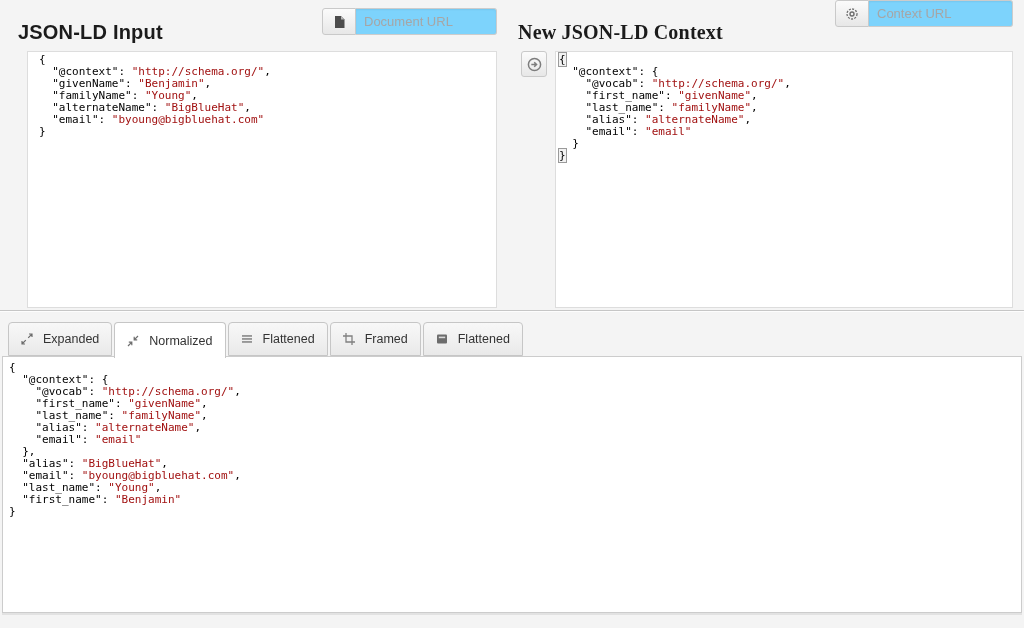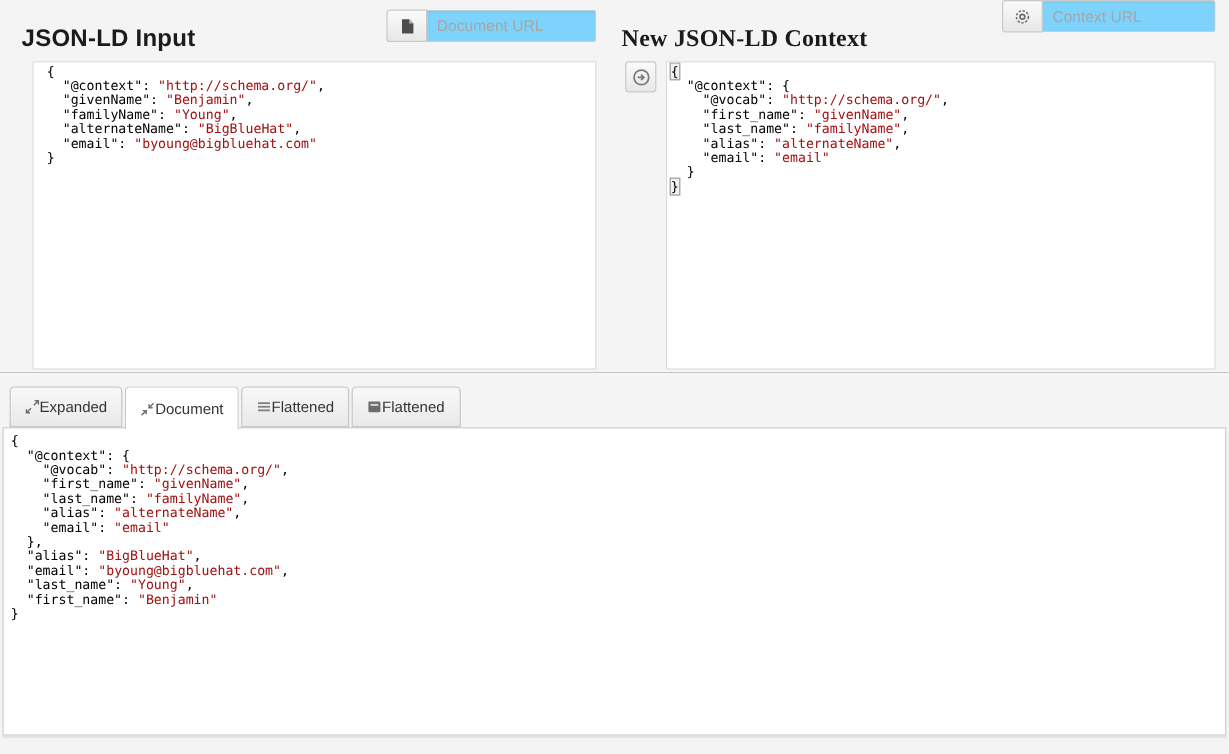--- a/index.html
+++ b/index.html
@@ -26,21 +26,21 @@
   .tok-b { color:#000; box-shadow:0 0 0 1px #9a9a9a; background:#f2f2f2; }
 
   .arrow-btn { position:absolute; left:521px; top:51px; width:26px; height:26px;
                background:linear-gradient(#fbfbfb,#e7e7e7); border:1px solid #c9c9c9; border-radius:3px;
                display:flex; align-items:center; justify-content:center; cursor:pointer; }
 
   .divider { position:absolute; left:0; top:310px; width:1024px; height:2px;
              border-top:1px solid #c6c6c6; background:#fdfdfd; }
 
   .tabbar { position:absolute; left:8px; top:322px; display:flex; gap:2px; align-items:flex-start; z-index:3; }
-  .tab { display:flex; align-items:center; gap:0; height:34px; padding:0 12px;
+  .tab { display:flex; align-items:center; gap:10px; height:34px; padding:0 12px;
          background:linear-gradient(#f8f8f8,#e9e9e9); border:1px solid #c6c6c6; border-radius:4px 4px 0 0;
          font-size:12.5px; color:#333; cursor:pointer; font-family:"Liberation Sans",sans-serif; }
   .tab.active { background:#fff; height:36px; border-bottom:none; }
   .tab-icon { display:flex; align-items:center; opacity:.85; }
 
   .output-panel { position:absolute; left:2px; top:356px; width:1020px; height:257px; background:#fff;
                   border:1px solid #ccc; box-shadow:0 2px 0 rgba(0,0,0,.07); z-index:1; }
   .output-code { position:absolute; left:0; top:0; right:0; bottom:0; padding:5px 4px 4px 6px;
                  font-family:"DejaVu Sans Mono","Liberation Mono",monospace; font-size:11px; line-height:12px;
                  color:#000; white-space:pre; overflow:hidden; cursor:text; }
@@ -105,33 +105,43 @@
         <span>Expanded</span>
       </button>
       <button class="tab active">
         <span class="tab-icon">
           <svg width="12" height="12" viewBox="0 0 12 12">
             <g stroke="#555" stroke-width="1.2" fill="none">
               <path d="M11 1L7.4 4.6M7.2 1.8v3h3M1 11l3.6-3.6M4.8 10.2v-3h-3"></path>
             </g>
           </svg>
         </span>
-        <span>Document</span>
+        <span>Normalized</span>
       </button>
       <button class="tab">
         <span class="tab-icon">
           <svg width="12" height="12" viewBox="0 0 12 12">
             <g fill="#6e6e6e">
               <rect x="1" y="2.2" width="10" height="1.5"></rect>
               <rect x="1" y="5.2" width="10" height="1.5"></rect>
               <rect x="1" y="8.2" width="10" height="1.5"></rect>
             </g>
           </svg>
         </span>
         <span>Flattened</span>
+      </button>
+      <button class="tab">
+        <span class="tab-icon">
+          <svg width="12" height="12" viewBox="0 0 12 12">
+            <g stroke="#6e6e6e" stroke-width="1.3" fill="none">
+              <path d="M3 0v9h9M0 3h9v9"></path>
+            </g>
+          </svg>
+        </span>
+        <span>Framed</span>
       </button>
       <button class="tab">
         <span class="tab-icon">
           <svg width="12" height="12" viewBox="0 0 12 12">
             <rect x="1" y="1.5" width="10" height="9" rx="1" fill="#565656"></rect>
             <rect x="2.8" y="3.6" width="6.4" height="1.6" fill="#d6d6d6"></rect>
           </svg>
         </span>
         <span>Flattened</span>
       </button>

